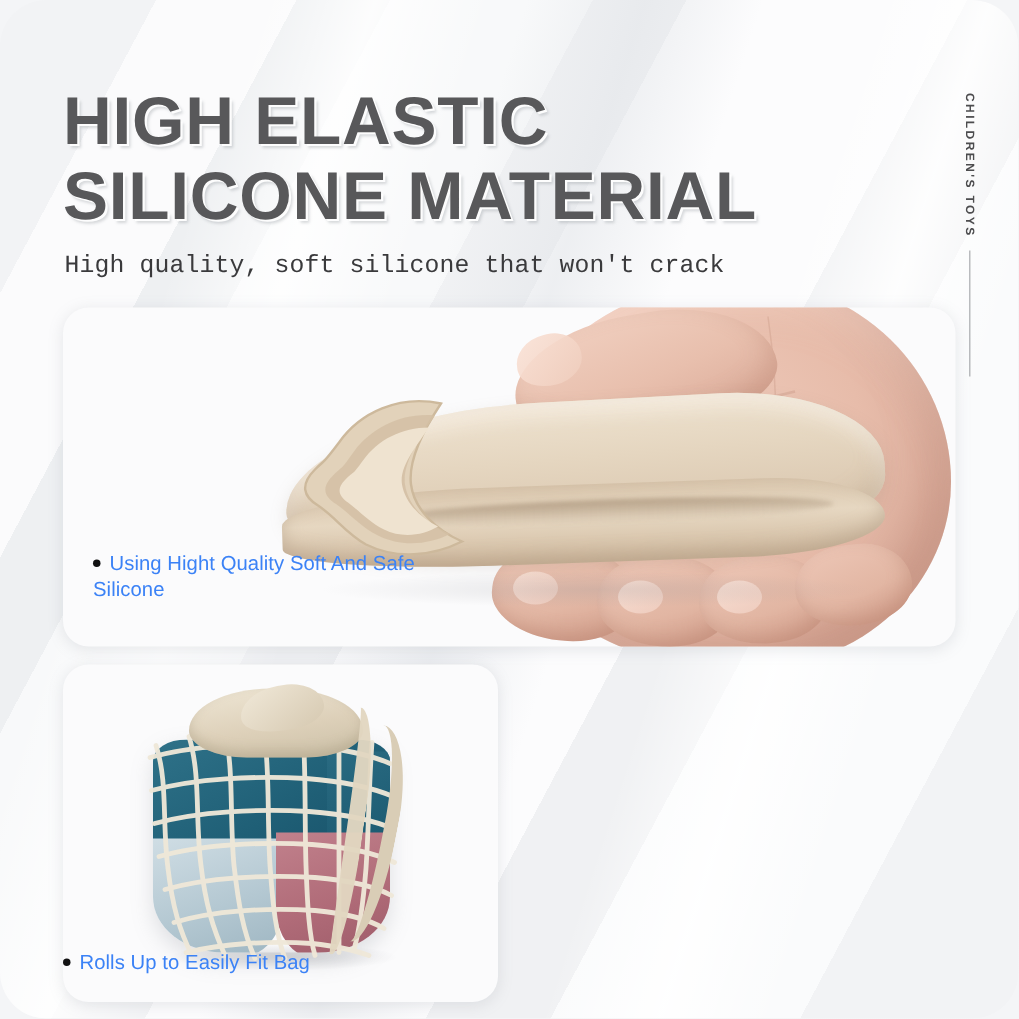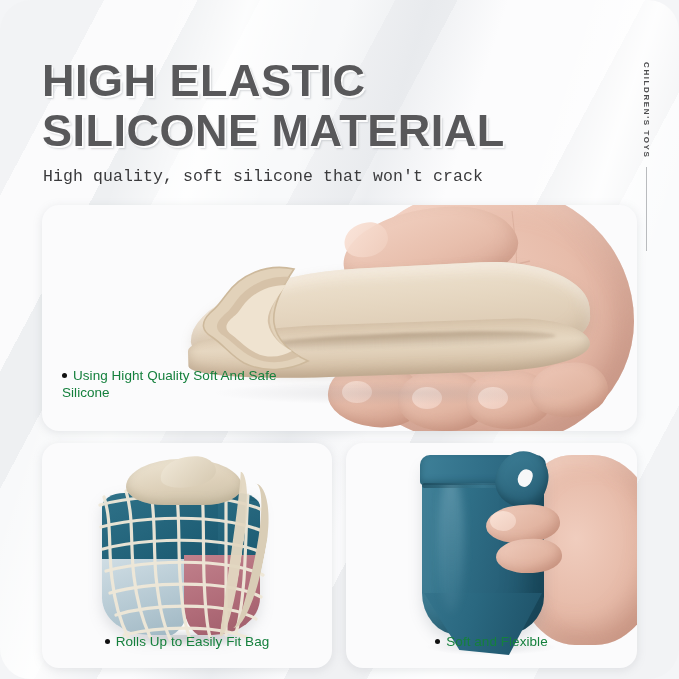--- a/index.html
+++ b/index.html
@@ -98,37 +98,37 @@
     box-shadow: 0 2px 10px rgba(130,135,142,.18);
     overflow: hidden;
   }
   .card.top    { left: 42px; top: 205px; width: 595px; height: 226px; }
   .card.bleft  { left: 42px; top: 443px; width: 290px; height: 225px; }
   .card.bright { left: 346px; top: 443px; width: 291px; height: 225px; }
 
   .caption {
     position: absolute;
     font-size: 13.5px;
-    color: #15803d;
+    color: #3b82f6;
     letter-spacing: .05px;
     line-height: 17px;
     z-index: 6;
     margin-top: 31px;
   }
   .caption .dot {
     display: inline-block;
     width: 5px; height: 5px;
     border-radius: 50%;
     background: #111;
     vertical-align: middle;
     margin-right: 6px;
     margin-bottom: 2px;
   }
   .cap-top    { left: 20px; bottom: 30px; width: 250px; }
-  .cap-bleft  { left: 0; right: 0; bottom: 18px; text-align: center; }
+  .cap-bleft  { left: 0; right: 0; bottom: 18px; }
   .cap-bright { left: 0; right: 0; bottom: 18px; text-align: center; }
 
   .stage { position: absolute; inset: 0; }
 
   
   .palm {
     position: absolute;
     left: 292px; top: -18px;
     width: 300px; height: 258px;
     background: radial-gradient(ellipse at 38% 40%, #f0cdbe 0%, #e7bcaa 48%, #d8a897 78%, #cf9b89 100%);
@@ -479,37 +479,14 @@
         <div class="strap"></div>
         <div class="strap2"></div>
       </div>
     </div>
 
     <div class="caption cap-bleft">
       <span class="dot"></span><span>Rolls Up to Easily Fit Bag</span>
     </div>
   </div>
 
-  <div class="card bright">
-    <div class="stage">
-
-      <div class="rpalm"></div>
-
-      <div class="tpouch-floor"></div>
-      <div class="tpouch"></div>
-      <div class="tpouch-tip"></div>
-      <div class="tpouch-gloss"></div>
-      <div class="tpouch-collar"></div>
-      <div class="tpouch-ridge"></div>
-      <div class="tpouch-clip"></div>
-      <div class="tpouch-clip-hole"></div>
-
-      <div class="rfinger rf1"></div>
-      <div class="rfinger rf2"></div>
-      <div class="rnail"></div>
-    </div>
-
-    <div class="caption cap-bright">
-      <span class="dot"></span><span>Soft and Flexible</span>
-    </div>
-  </div>
 
 </div>
 
 </body></html>

